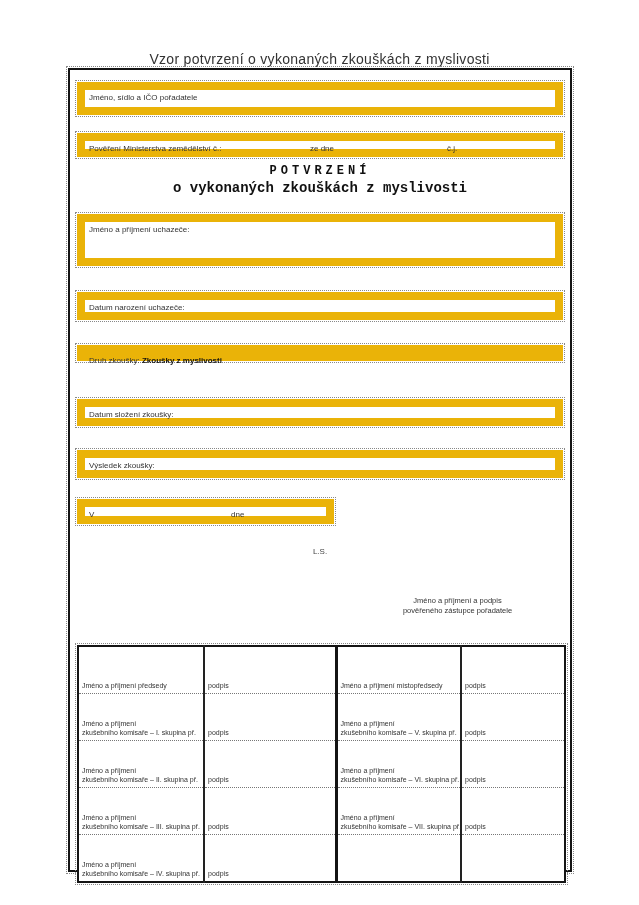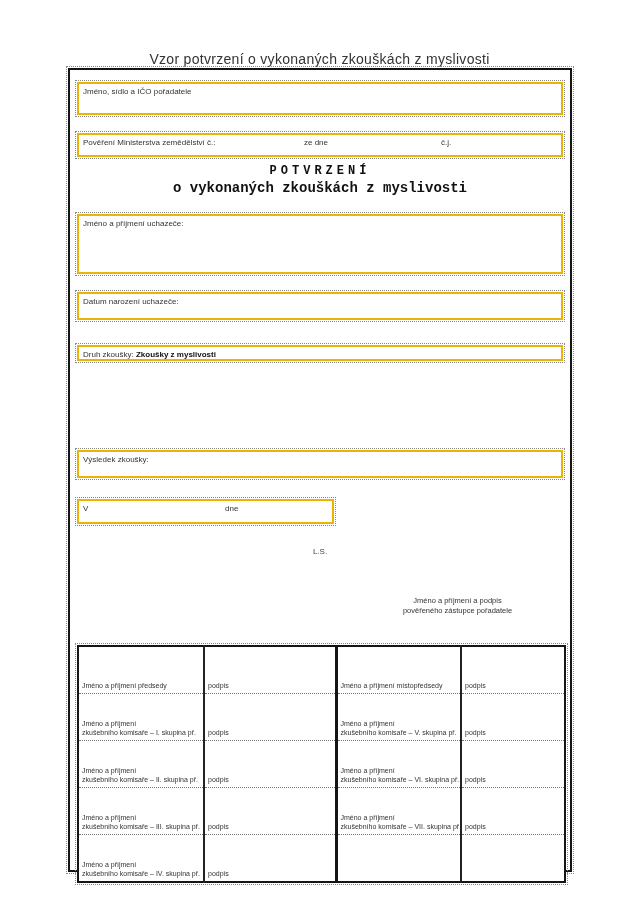--- a/index.html
+++ b/index.html
@@ -18,21 +18,21 @@
   }
   .frame {
     position: absolute; box-sizing: border-box;
     left: 68px; top: 68px; width: 504px; height: 804px;
     border: 2px solid #141414;
     outline: 1px dotted #888; outline-offset: 1px;
     background: #fff;
   }
   .fbox {
     position: absolute; box-sizing: border-box;
-    border: 2px solid #eab308;
+    border: 8px solid #eab308;
     outline: 1px dotted #888; outline-offset: 1px;
     background: #fff;
     font-size: 8px; color: #333;
   }
   .fbox .toplabel { position: absolute; top: 3px; left: 4px; white-space: nowrap; }
   .fbox .abslabel { position: absolute; top: 3px; white-space: nowrap; }
   .heading { position: absolute; left: 68px; width: 504px; text-align: center; color: #111; font-family: Liberation Mono, monospace; }
   .heading .h1 { font-size: 12px; font-weight: bold; letter-spacing: 4px; }
   .heading .h2 { font-size: 14px; font-weight: bold; margin-top: 2px; }
   .bold { font-weight: bold; color:#111; }
@@ -79,32 +79,35 @@
     <span class="toplabel">Pověření Ministerstva zemědělství č.:</span>
     <span class="abslabel" style="left:225px;">ze dne</span>
     <span class="abslabel" style="left:362px;">č.j.</span>
   </div>
 
   <div class="heading" style="top:164px;">
     <div class="h1">POTVRZENÍ</div>
     <div class="h2">o vykonaných zkouškách z myslivosti</div>
   </div>
 
-  <div class="fbox" style="left:77px; top:214px; width:486px; height:60px;">
+  <div class="fbox" style="left:77px; top:214px; width:486px; height:52px;">
     <span class="toplabel">Jméno a příjmení uchazeče:</span>
   </div>
 
   <div class="fbox" style="left:77px; top:292px; width:486px; height:28px;">
     <span class="toplabel">Datum narození uchazeče:</span>
   </div>
 
   <div class="fbox" style="left:77px; top:345px; width:486px; height:16px;">
     <span class="toplabel"><span>Druh zkoušky:</span> <span class="bold">Zkoušky z myslivosti</span></span>
   </div>
 
+  <div class="fbox" style="left:77px; top:399px; width:486px; height:27px;">
+    <span class="toplabel">Datum složení zkoušky:</span>
+  </div>
 
   <div class="fbox" style="left:77px; top:450px; width:486px; height:28px;">
     <span class="toplabel">Výsledek zkoušky:</span>
   </div>
 
   <div class="fbox" style="left:77px; top:499px; width:257px; height:25px;">
     <span class="toplabel">V</span>
     <span class="abslabel" style="left:146px;">dne</span>
   </div>
 

